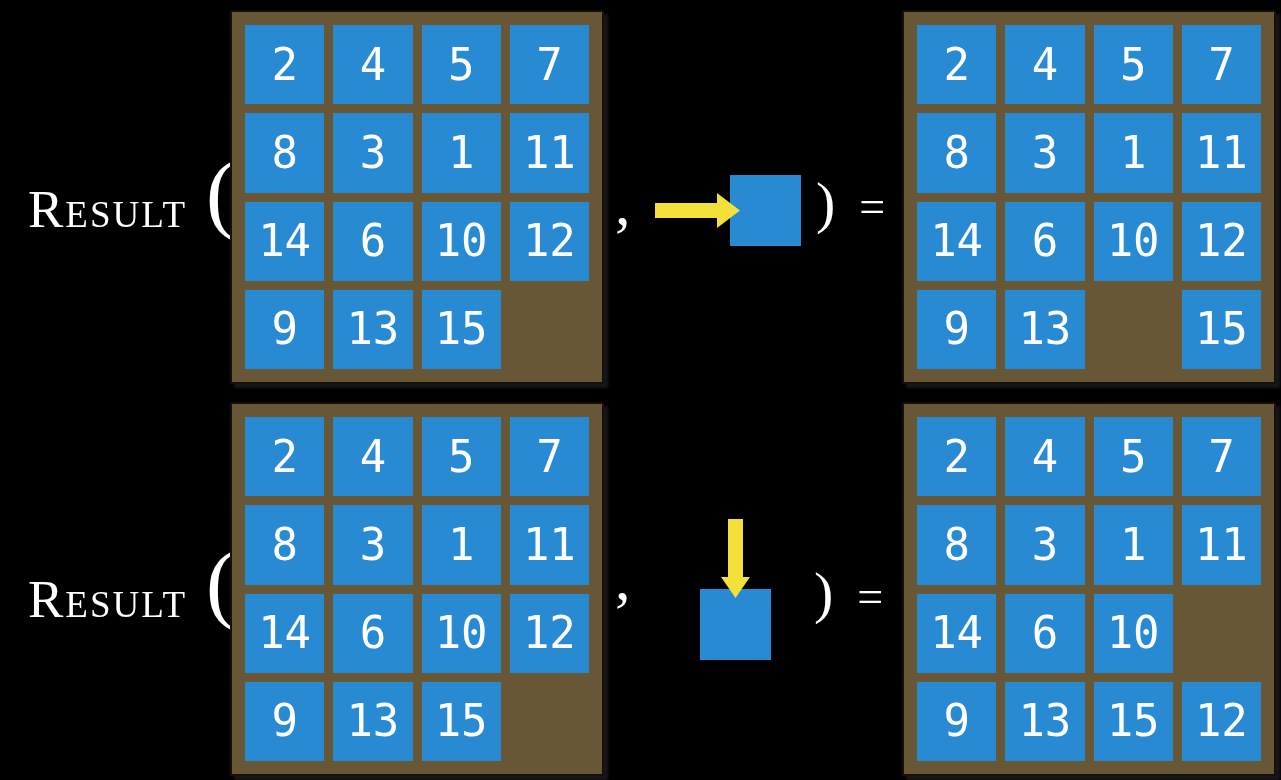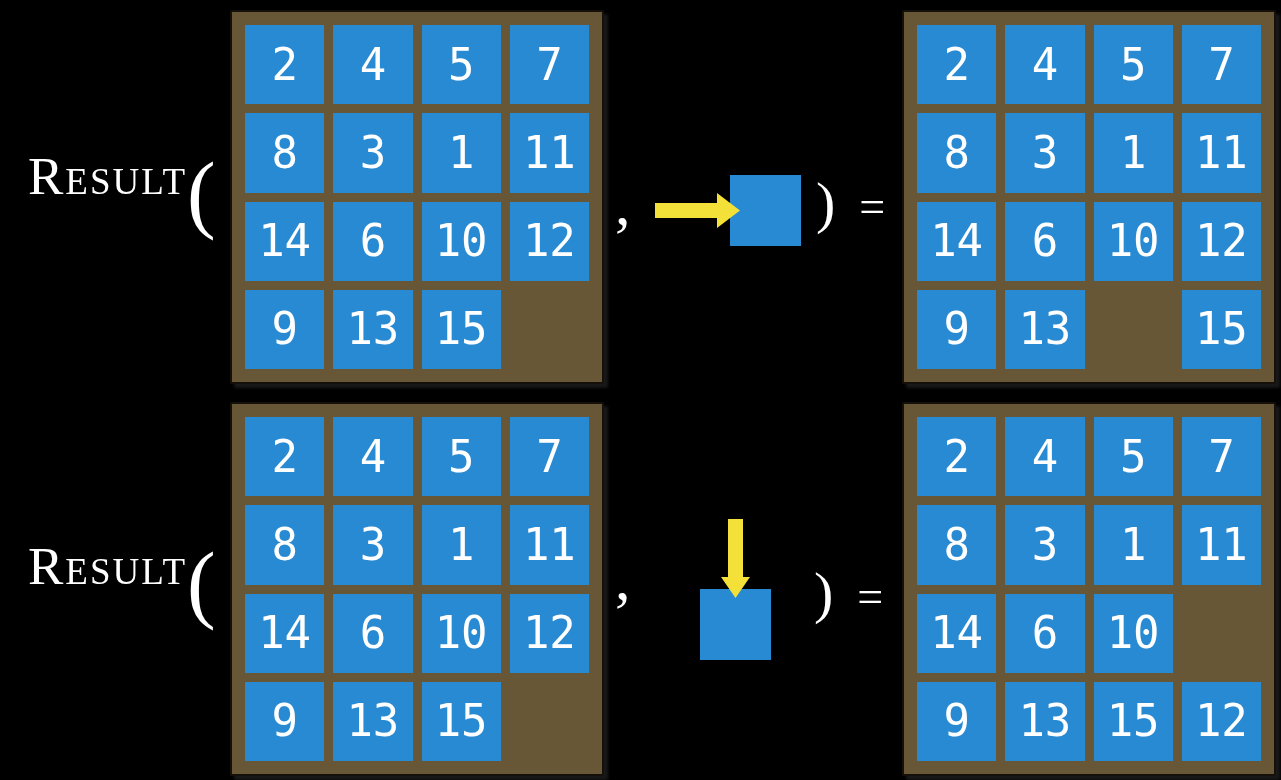--- a/index.html
+++ b/index.html
@@ -16,21 +16,21 @@
     border-radius:2px;
     display:grid; grid-template-columns:repeat(4,1fr); grid-template-rows:repeat(4,1fr);
     gap:9px; padding:13px;
   }
   .tile {
     background:var(--blue,#288ad2); color:var(--white,#fff);
     font-family:"DejaVu Sans Mono", monospace; font-size:44px; line-height:1;
     display:flex; align-items:center; justify-content:center;
   }
   .tile.empty { background:transparent; }
-  .fn-label { position:absolute; display:flex; align-items:flex-start; color:var(--white,#fff); }
+  .fn-label { position:absolute; display:flex; align-items:flex-end; color:var(--white,#fff);gap:19px; }
   .fn-word { font-size:53px; line-height:1; font-variant:small-caps; letter-spacing:2px; }
   .open-paren { font-size:86px; line-height:1; font-weight:400; }
   .comma { position:absolute; color:var(--white,#fff); font-size:62px; line-height:1; }
   .close-group { position:absolute; display:flex; align-items:baseline; gap:24px; color:var(--white,#fff); }
   .close-paren { font-size:58px; line-height:1; }
   .equals { font-size:46px; line-height:1; }
   .action { position:absolute; }
   .action svg { display:block; }
   .sq { fill:var(--blue,#288ad2); }
   .arr { fill:var(--yellow,#f3e038); }

